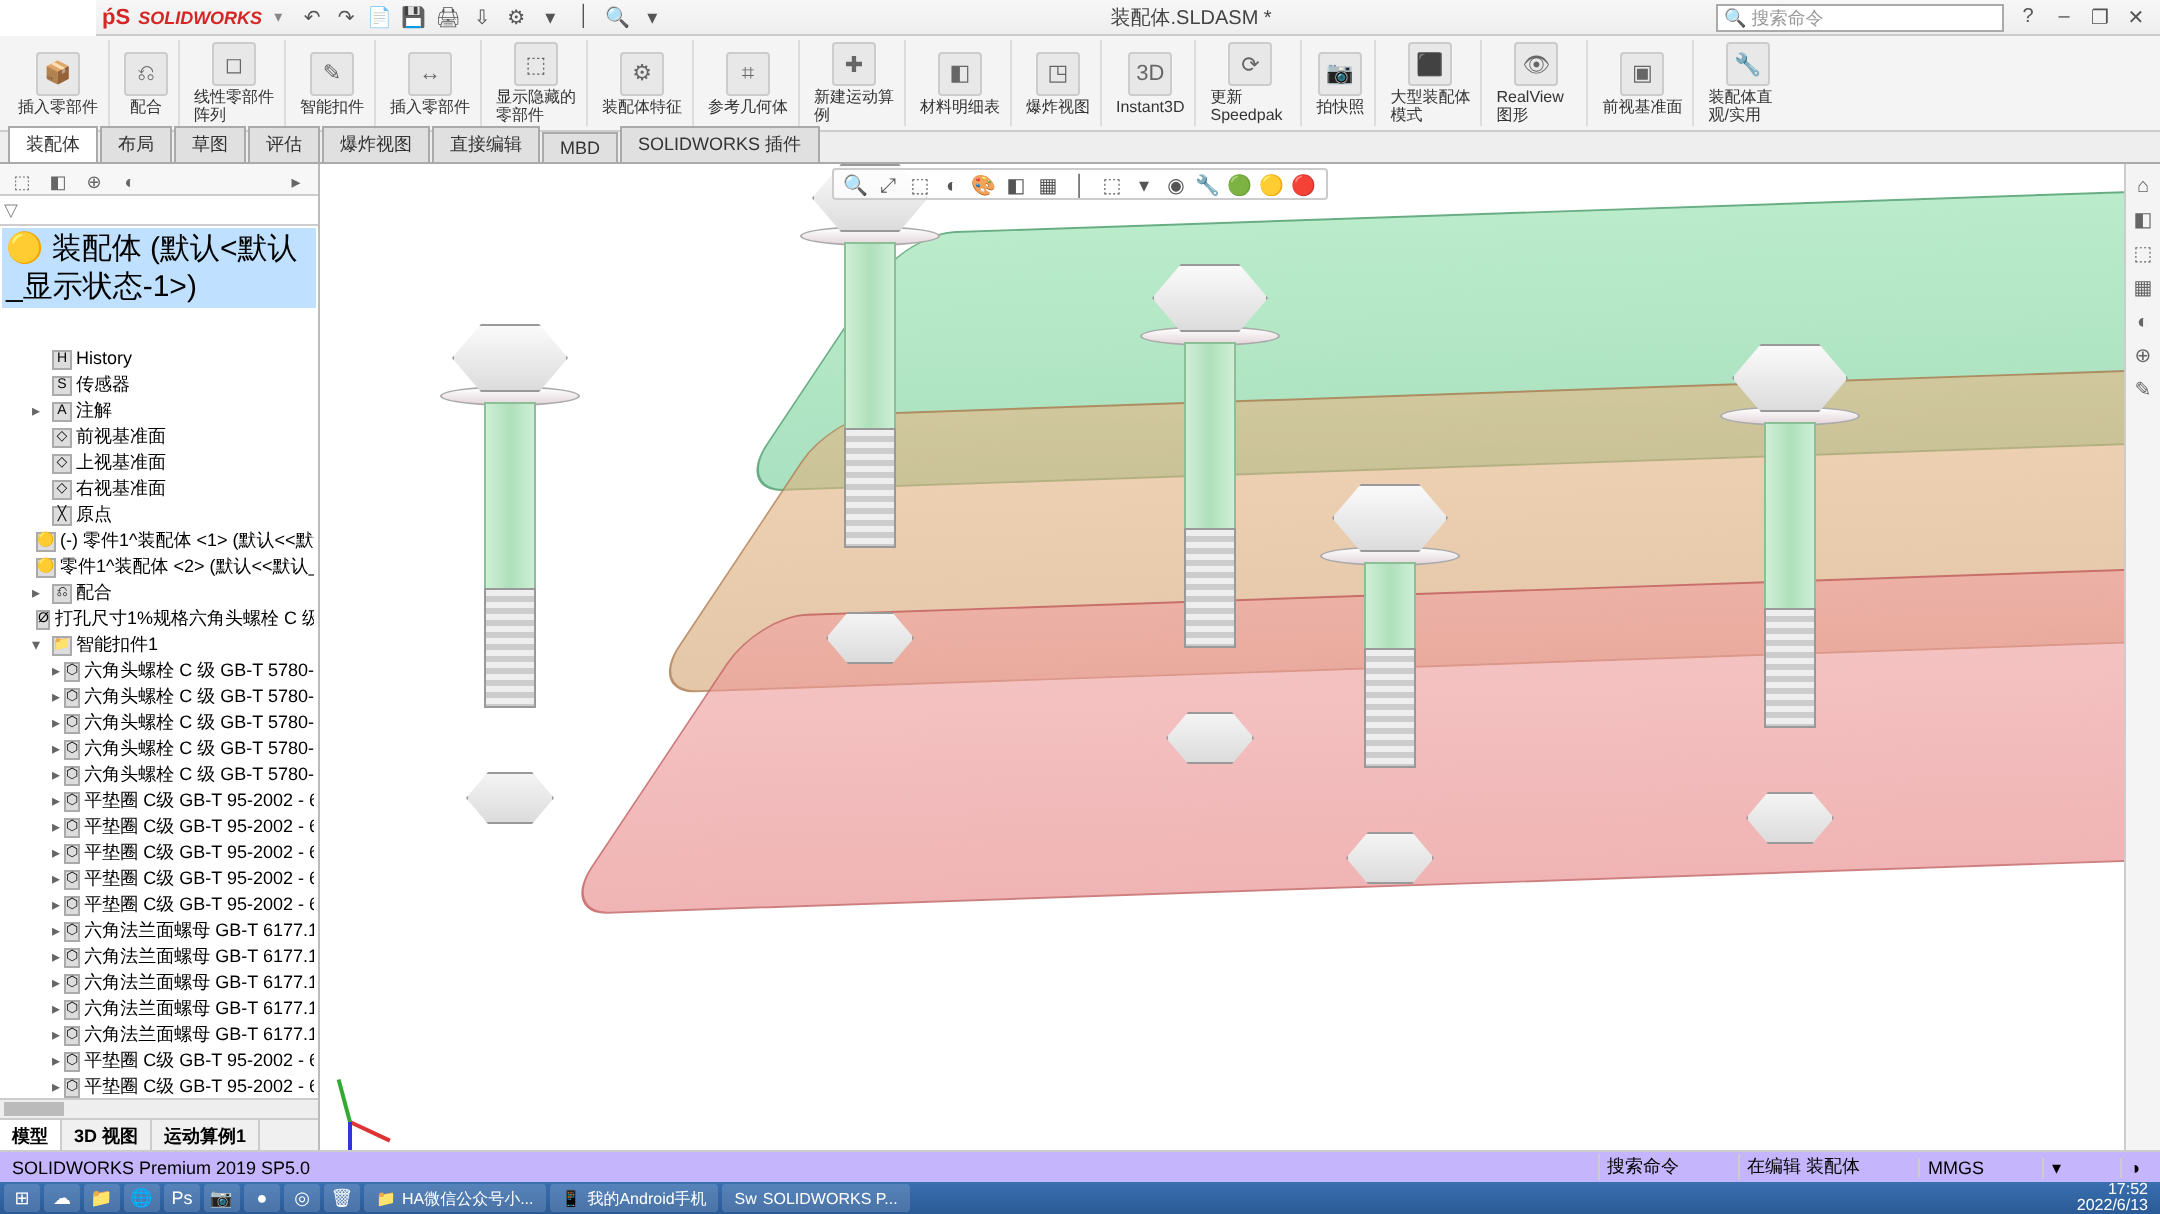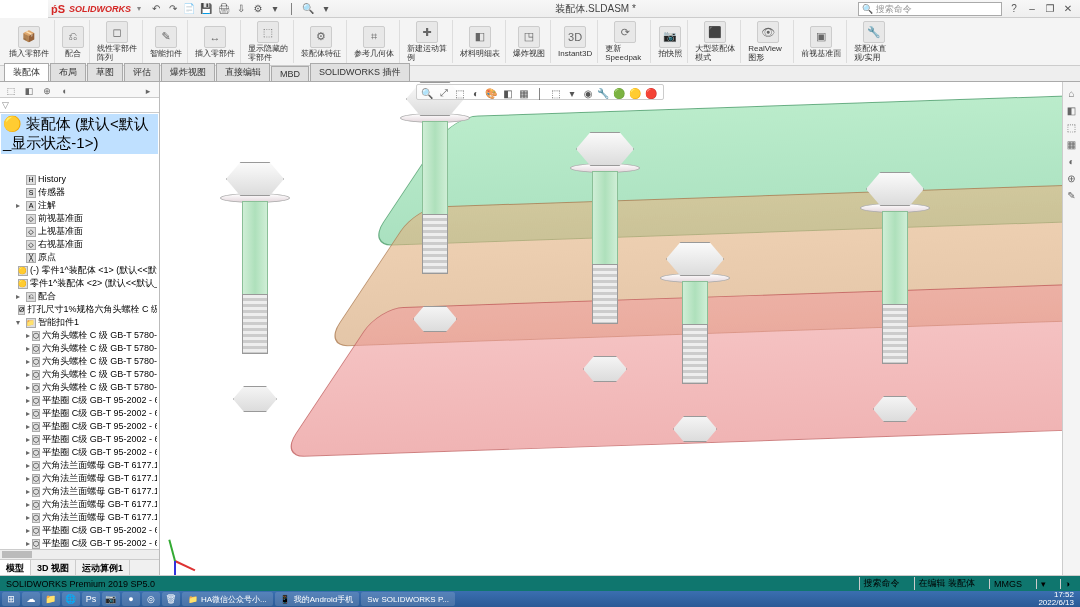--- a/index.html
+++ b/index.html
@@ -76,21 +76,21 @@
 
 .bolt{ position:absolute; width:70px; }
 .bolt .head{ width:58px; height:34px; margin:0 auto; background:linear-gradient(#fafafa,#dcdcdc); border:1px solid #999; clip-path:polygon(25% 0,75% 0,100% 50%,75% 100%,25% 100%,0 50%); }
 .bolt .flange{ width:70px;height:10px; margin:-3px auto 0; background:linear-gradient(#fff,#e4d7dc); border:1px solid #aaa; border-radius:50%;}
 .bolt .shaft{ width:26px; height:120px; margin:-2px auto 0; background:linear-gradient(90deg,#cfeed6,#aee0bb,#cfeed6); border:1px solid #8abf97;}
 .bolt .thread{ width:26px; height:60px; margin:-1px auto 0; background:repeating-linear-gradient(#eee 0 3px,#ccc 3px 6px); border:1px solid #999;}
 .bolt .washer{ width:66px;height:12px; margin:-38px auto 0; background:linear-gradient(#fbeef0,#f3d7db); border:1px solid #caa; border-radius:50%; position:relative; z-index:-1;}
 .bolt .nut{ width:44px;height:26px; margin:32px auto 0; background:linear-gradient(#f4f4f4,#dcdcdc); border:1px solid #999; clip-path:polygon(25% 0,75% 0,100% 50%,75% 100%,25% 100%,0 50%);}
 
 
-.status { position:absolute; left:0; right:0; bottom:16px; height:16px; background:#0f766e; border-top:1px solid #ccc; display:flex; align-items:center; font-size:9px; padding:0 6px; gap:10px;}
+.status { position:absolute; left:0; right:0; bottom:16px; height:16px; background:#c4b5fd; border-top:1px solid #ccc; display:flex; align-items:center; font-size:9px; padding:0 6px; gap:25px;}
 .status .fill{flex:1;}
 .status .cell{ padding:0 4px; border-left:1px solid #ccc;}
 
 
 .taskbar { position:absolute; left:0; right:0; bottom:0; height:16px; background:linear-gradient(#3a6fb0,#2a5a96); display:flex; align-items:center; padding:0 2px; gap:2px;}
 .taskbar .tb{ width:18px; height:14px; background:rgba(255,255,255,.15); border-radius:2px; font-size:9px; color:#fff; display:flex; align-items:center; justify-content:center;}
 .taskbar .task{ height:14px; padding:0 6px; background:rgba(255,255,255,.15); border-radius:2px; font-size:8px; color:#fff; display:flex; align-items:center; gap:3px; max-width:110px; overflow:hidden; white-space:nowrap;}
 .taskbar .clock{ margin-left:auto; color:#fff; font-size:8px; text-align:right; line-height:8px; padding-right:4px;}
 </style>
 </head>

